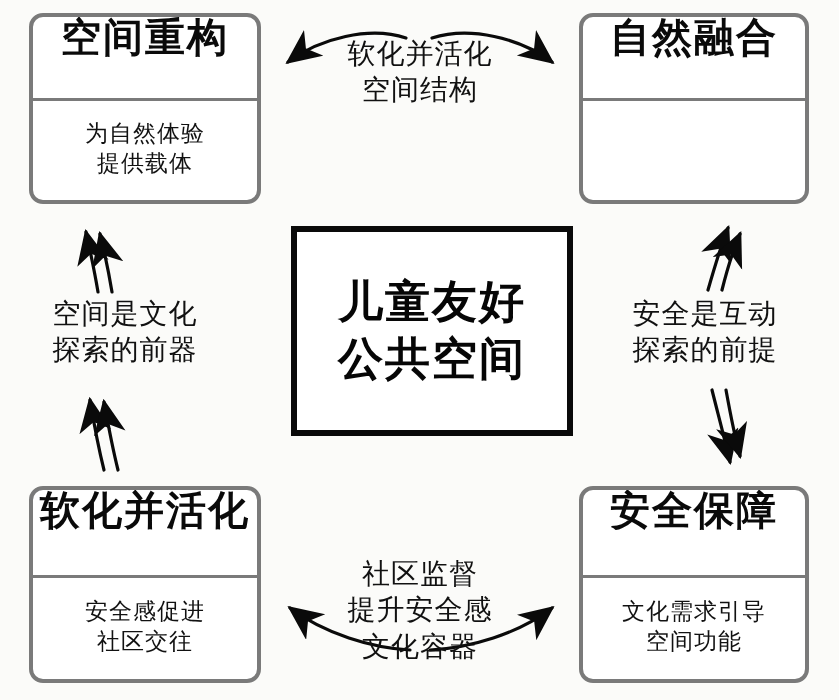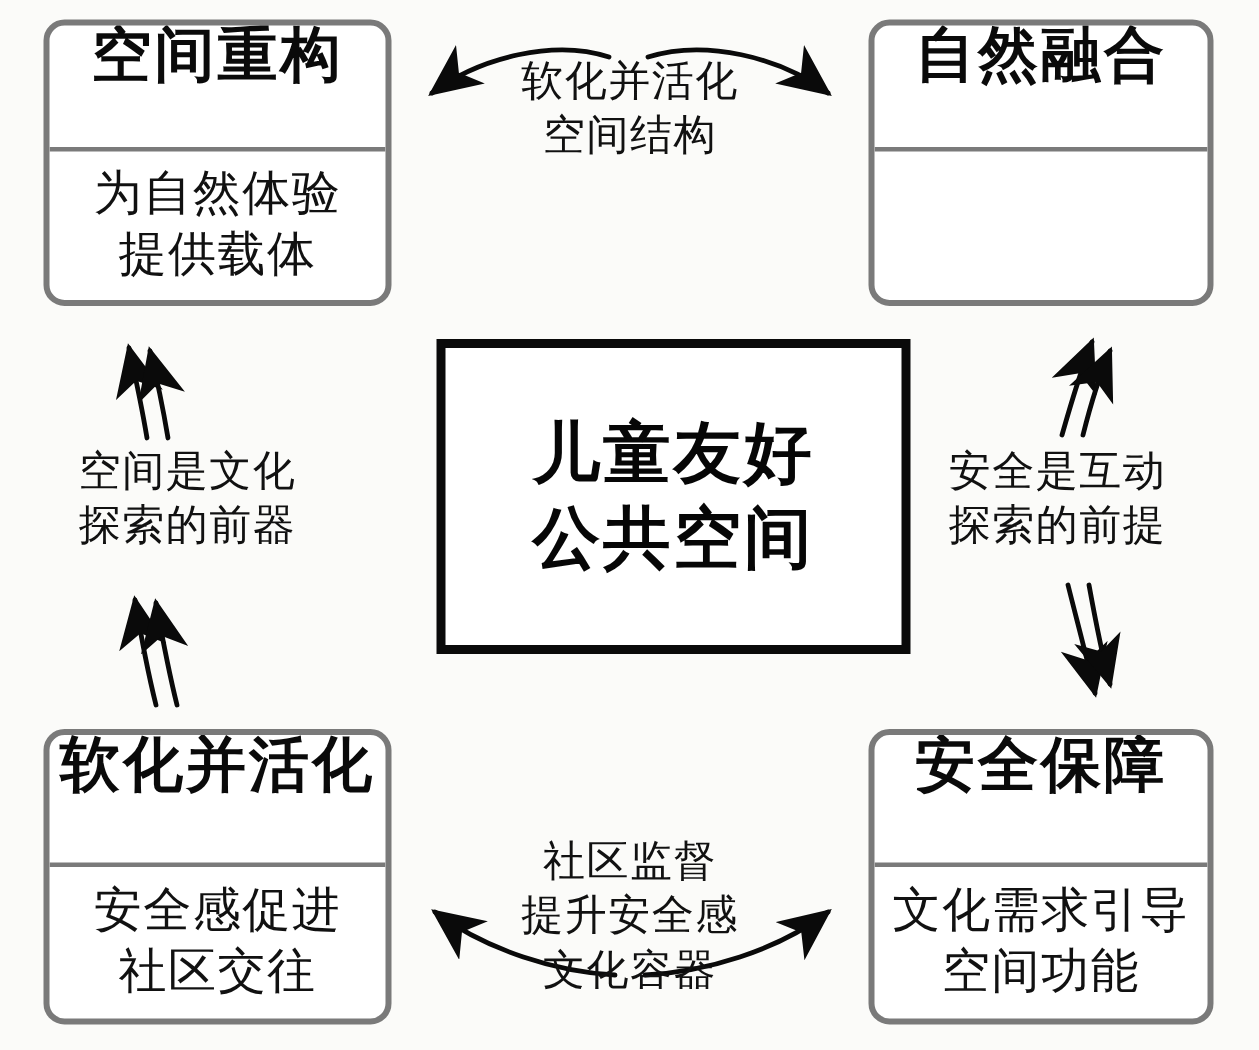--- a/index.html
+++ b/index.html
@@ -51,41 +51,41 @@
   .card-body {
     flex: 1 1 auto;
     display: flex;
     flex-direction: column;
     align-items: center;
     justify-content: center;
     padding: 2px 4px 6px 4px;
     box-sizing: border-box;
   }
   .card-body .bline {
-    font-size: 32px;
+    font-size: 23px;
     font-weight: 400;
     color: #111111;
     line-height: 1.28;
     letter-spacing: 1px;
     white-space: nowrap;
   }
 
   #card-tl { left: 29px;  top: 13px;  width: 232px; height: 191px; }
   #card-tr { left: 579px; top: 13px;  width: 230px; height: 191px; gap: 12px; }
   #card-bl { left: 29px;  top: 486px; width: 232px; height: 197px; }
   #card-br { left: 579px; top: 486px; width: 230px; height: 197px; }
 
   #card-bl .card-title, #card-br .card-title { flex: 0 0 88px; }
 
   
   #card-center {
     position: absolute;
     left: 291px;
     top: 226px;
-    width: 316px;
+    width: 282px;
     height: 210px;
     box-sizing: border-box;
     border: 6px solid #0a0a0a;
     background: #ffffff;
     display: flex;
     flex-direction: column;
     align-items: center;
     justify-content: center;
   }
   #card-center .cline {

